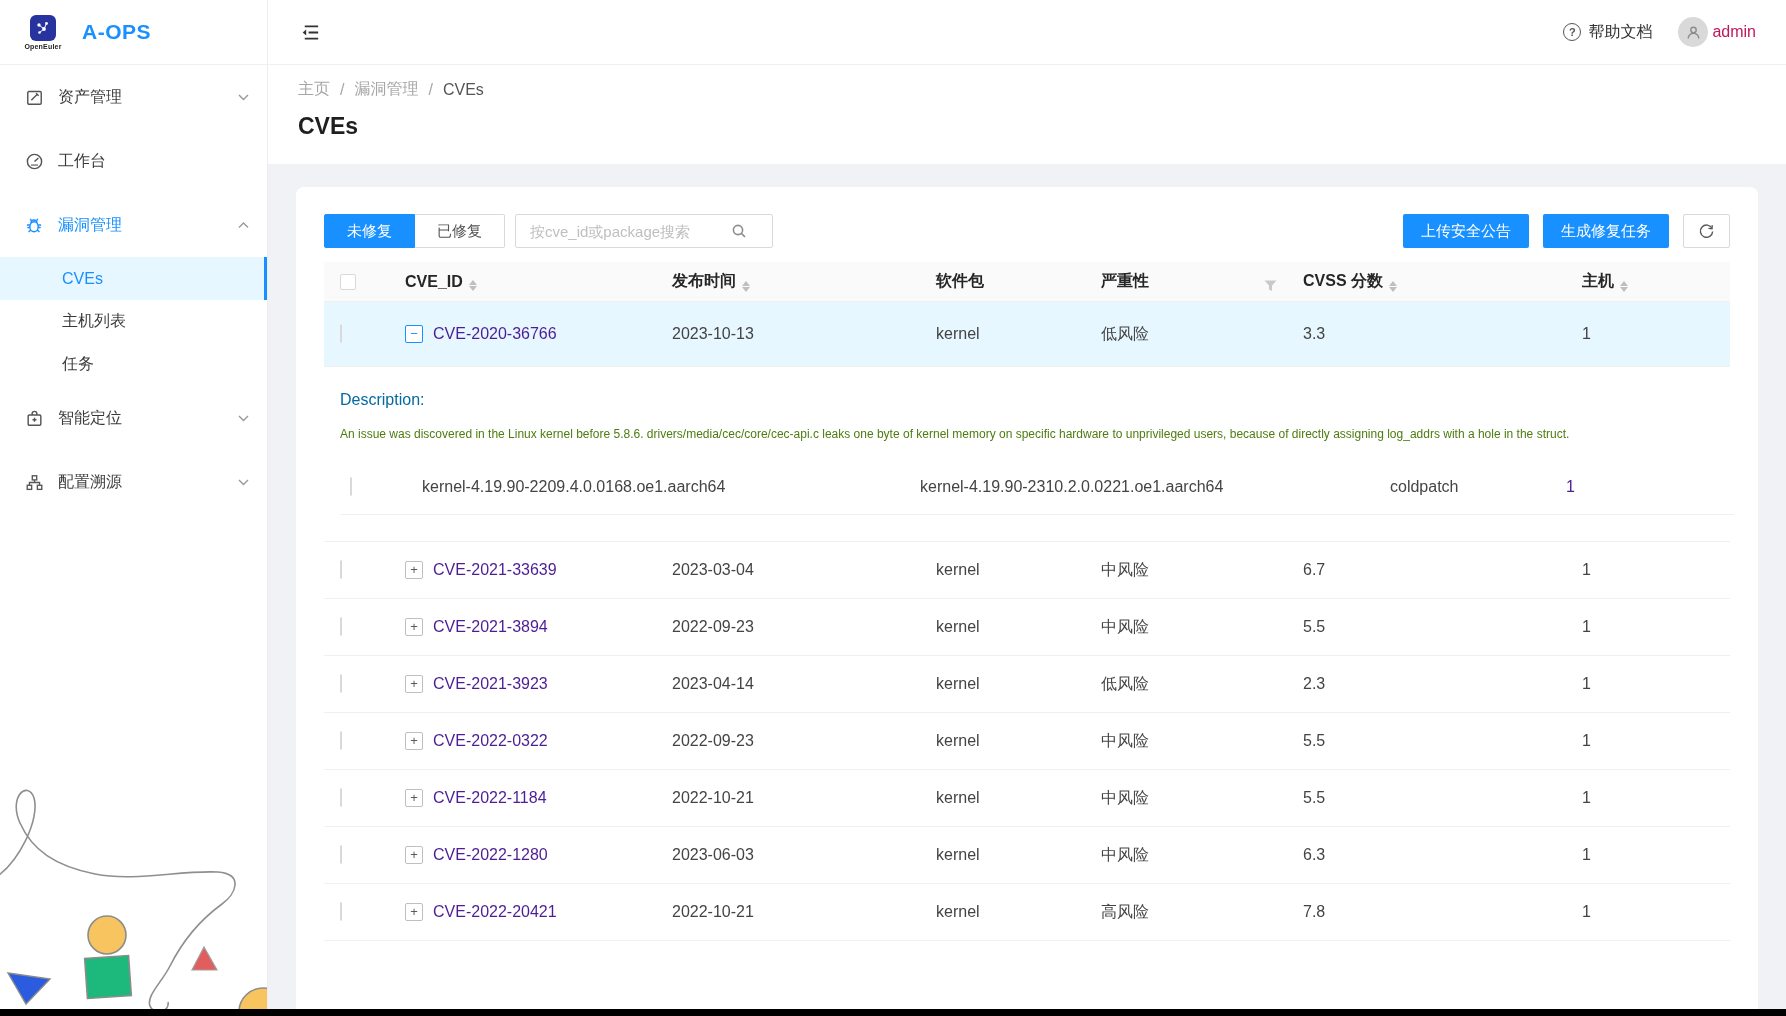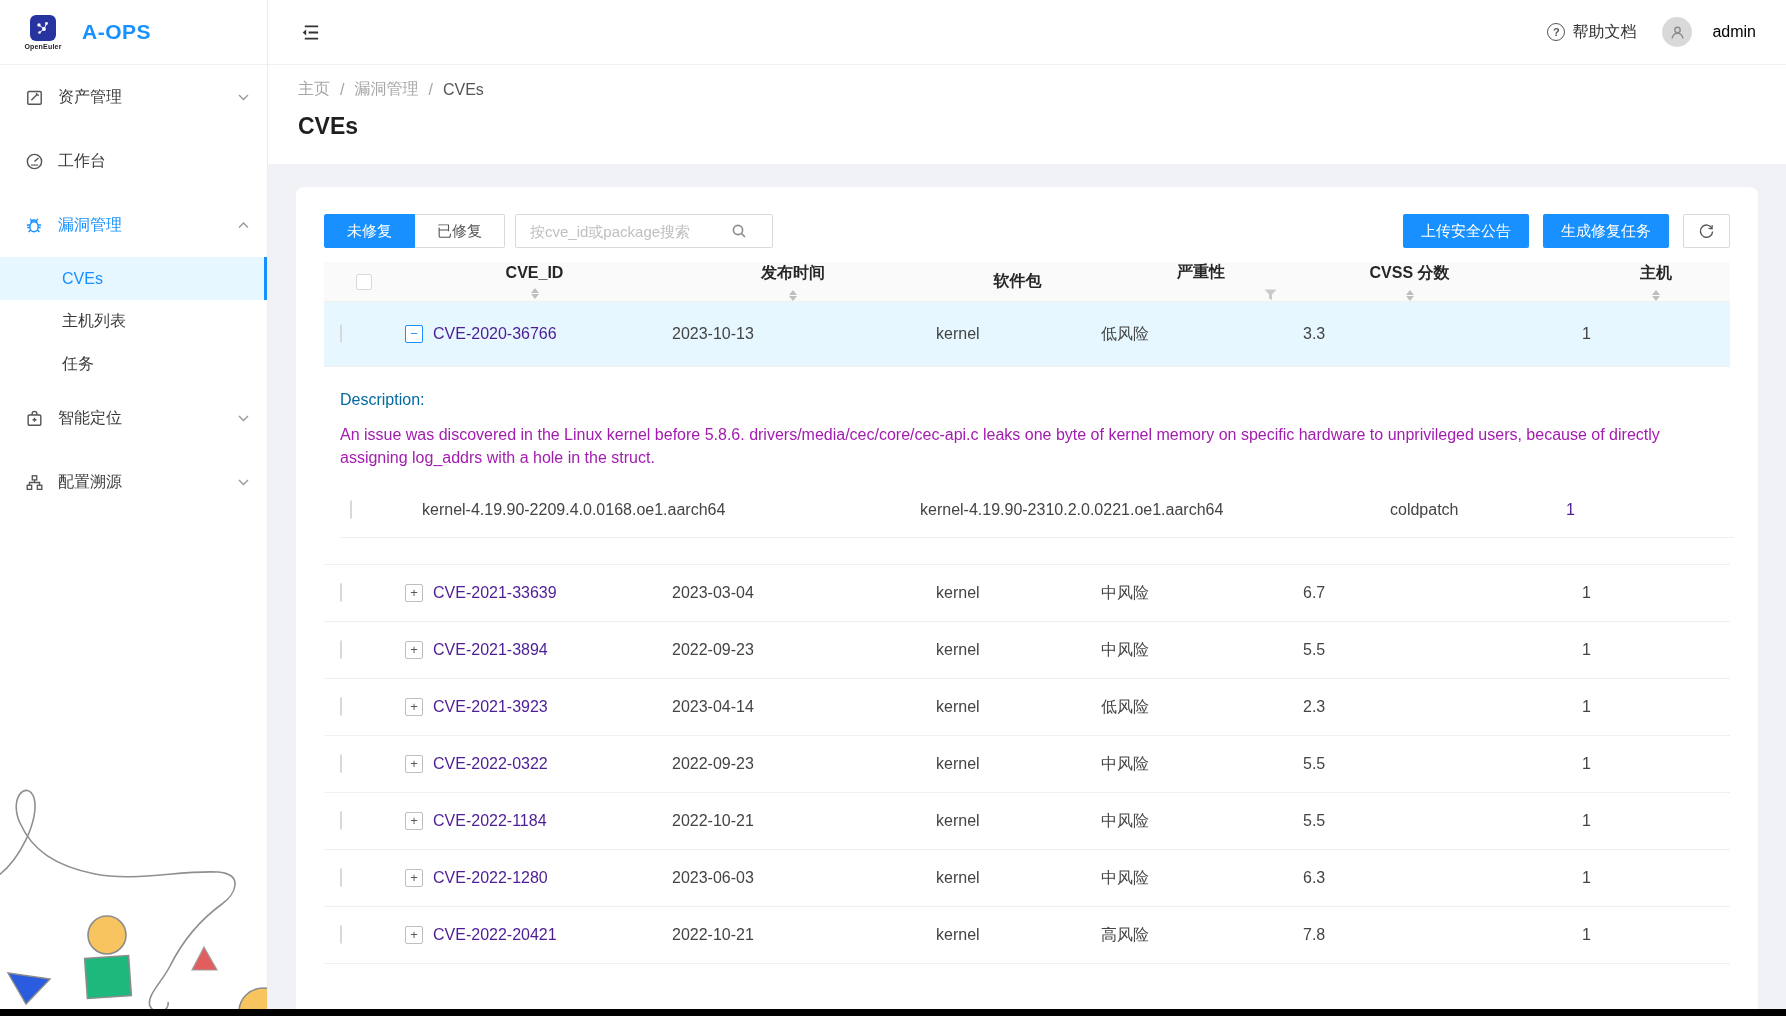--- a/index.html
+++ b/index.html
@@ -27,21 +27,21 @@
   .submenu-item { height:43px; display:flex; align-items:center; padding-left:62px; font-size:16px; color:rgba(0,0,0,.78); cursor:pointer; }
   .submenu-item.active { background:#e6f7ff; color:#1890ff; border-right:3px solid #1890ff; }
   .decor { position:absolute; left:0; bottom:6px; width:268px; height:252px; pointer-events:none; }
   
   .main { margin-left:268px; }
   .topbar { height:65px; background:#fff; border-bottom:1px solid #f0f0f0; display:flex; align-items:center; padding:0 30px; }
   .fold-btn { width:24px; height:24px; display:flex; align-items:center; justify-content:center; cursor:pointer; }
   .topbar-right { margin-left:auto; display:flex; align-items:center; gap:26px; }
   .help { display:flex; align-items:center; gap:7px; font-size:16px; color:#333; cursor:pointer; }
   .help-circ { width:18px; height:18px; border:1.5px solid #555; border-radius:50%; display:flex; align-items:center; justify-content:center; font-size:11px; color:#555; font-weight:700; }
-  .user { display:flex; align-items:center; gap:20px; font-size:16px; color:#000000; cursor:pointer; }
+  .user { display:flex; align-items:center; gap:4px; font-size:16px; color:#be185d; cursor:pointer; }
   .avatar { width:30px; height:30px; border-radius:50%; background:#d9d9d9; display:flex; align-items:center; justify-content:center; }
   .page-head { background:#fff; padding:14px 30px 22px; }
   .breadcrumb { font-size:16px; color:#a6a6a6; display:flex; gap:10px; align-items:center; }
   .breadcrumb .crumb { cursor:pointer; }
   .breadcrumb .crumb.current { color:#555; cursor:default; }
   .page-title { margin-top:10px; font-size:23px; font-weight:700; color:#1f1f1f; line-height:32px; }
   .content { background:#f0f2f5; height:851px; padding:23px 28px 0; }
   .card { background:#fff; border-radius:8px; height:942px; padding:27px 28px 0; overflow:hidden; }
   
   .toolbar { display:flex; align-items:center; }
@@ -51,39 +51,39 @@
   .tab-btn.active { background:#1890ff; border-color:#1890ff; color:#fff; }
   .search-box { margin-left:10px; width:258px; height:34px; border:1px solid #d9d9d9; border-radius:2px; display:flex; align-items:center; padding:0 27px 0 12px; background:#fff; }
   .search-box input { border:none; outline:none; flex:1; font-size:15px; color:#333; font-family:inherit; }
   .search-box input::placeholder { color:#bfbfbf; }
   .btn-primary { height:34px; padding:0 18px; background:#1890ff; color:#fff; border:none; border-radius:2px; font-size:15px; font-family:inherit; cursor:pointer; margin-left:14px; }
   .btn-icon { height:34px; width:47px; background:#fff; border:1px solid #d9d9d9; border-radius:2px; display:flex; align-items:center; justify-content:center; cursor:pointer; margin-left:14px; }
   .toolbar-spacer { flex:1; }
   
   .cve-grid { display:grid; grid-template-columns:64px 276px 250px 185px 202px 215px 1fr; align-items:center; }
   .thead { margin-top:14px; background:#fafafa; height:40px; border-bottom:1px solid #f0f0f0; font-size:16px; font-weight:700; color:#262626; }
-  .th { display:flex; align-items:center; gap:6px;flex-direction:column; }
+  .th { display:flex; align-items:flex-end; gap:6px; }
   .trow { height:57px; border-bottom:1px solid #f0f0f0; font-size:16px; color:#444; background:#fff; }
   .trow.expanded { background:#e6f7ff; height:65px; }
   .cell-cve { display:flex; align-items:center; padding-left:17px; }
   .th.h-cve { padding-left:17px; }
   .pl8 { padding-left:8px; } .pl22 { padding-left:22px; } .pl2 { padding-left:2px; } .pl66 { padding-left:66px; }
   .checkbox { width:16px; height:16px; border:1px solid #d9d9d9; border-radius:2px; background:#fff; margin-left:16px; cursor:pointer; }
   .expand-btn { width:18px; height:18px; border:1px solid #bfbfbf; border-radius:2px; background:#fff; color:#595959; font-size:13px; line-height:15px; text-align:center; cursor:pointer; margin-right:10px; flex:0 0 auto; }
   .expand-btn.open { border-color:#1890ff; color:#1890ff; }
   .link { color:#4c1d95; cursor:pointer; text-decoration:none; }
   .sorter { display:flex; flex-direction:column; gap:1px; cursor:pointer; }
   .sorter .car { width:0; height:0; border-left:4.5px solid transparent; border-right:4.5px solid transparent; }
   .car.up { border-bottom:5px solid #bfbfbf; }
   .car.dn { border-top:5px solid #bfbfbf; }
   .funnel { margin-left:auto; margin-right:24px; cursor:pointer; display:flex; }
   
   .expansion { border-bottom:1px solid #f0f0f0; padding:24px 0 26px; background:#fff; }
   .desc-label { padding-left:16px; font-size:16px; color:#0369a1; }
-  .desc-text { padding:0 40px 0 16px; margin-top:14px; font-size:16px; line-height:23px; color:#a21caf; }
+  .desc-text { padding:0 40px 0 16px; margin-top:14px; font-size:12px; line-height:23px; color:#4d7c0f; }
   .inner-table { margin:14px 0 0 16px; width:1394px; }
   .rpm-grid { display:grid; grid-template-columns:48px 530px 470px 170px 1fr; align-items:center; }
   .inner-head { background:#fafafa; height:45px; border-bottom:1px solid #f0f0f0; font-size:16px; font-weight:700; color:#262626; }
   .inner-row { height:55px; border-bottom:1px solid #f0f0f0; font-size:16px; color:#444; }
   .ipl34 { padding-left:34px; } .ipl2 { padding-left:2px; } .ipl8 { padding-left:8px; }
   .inner-check { margin-left:10px; }
   
   .bottom-bar { position:fixed; left:0; right:0; bottom:0; height:7px; background:#000; z-index:60; }
   svg { display:block; }
 </style>

